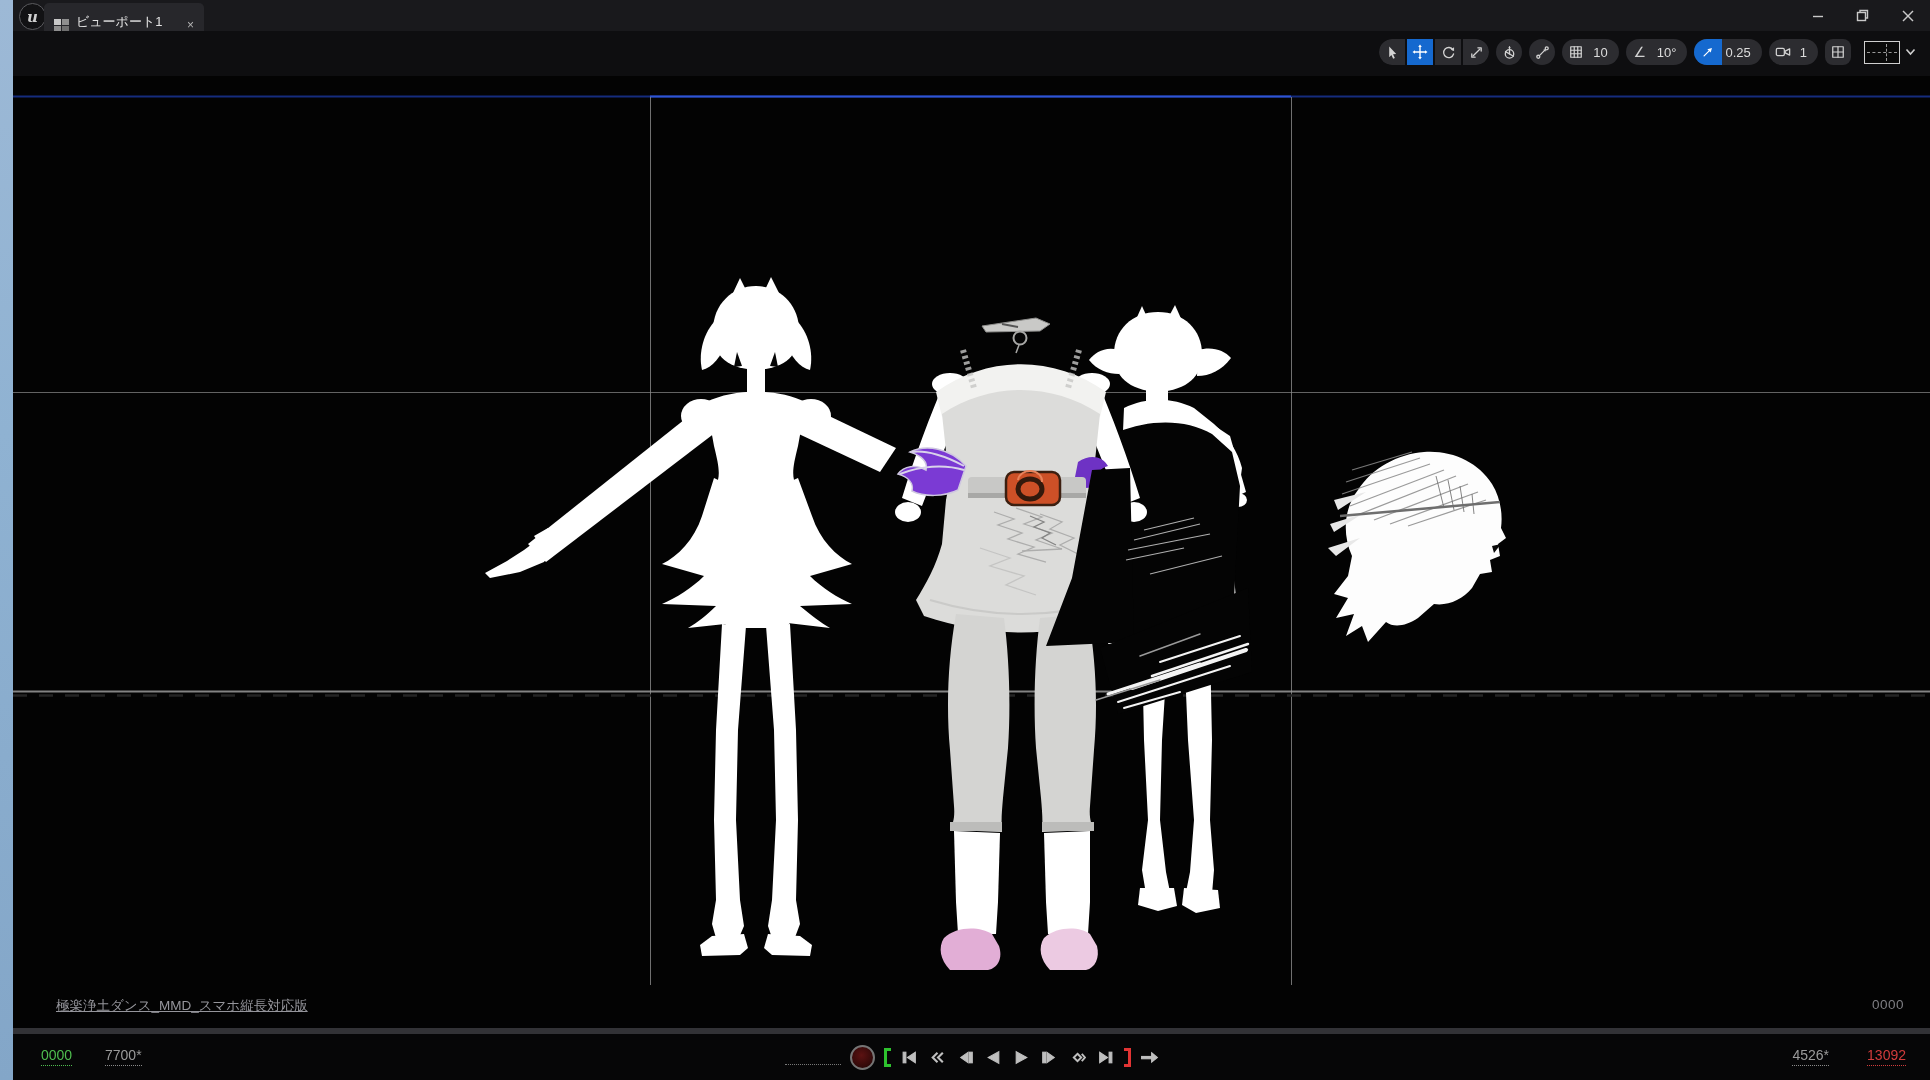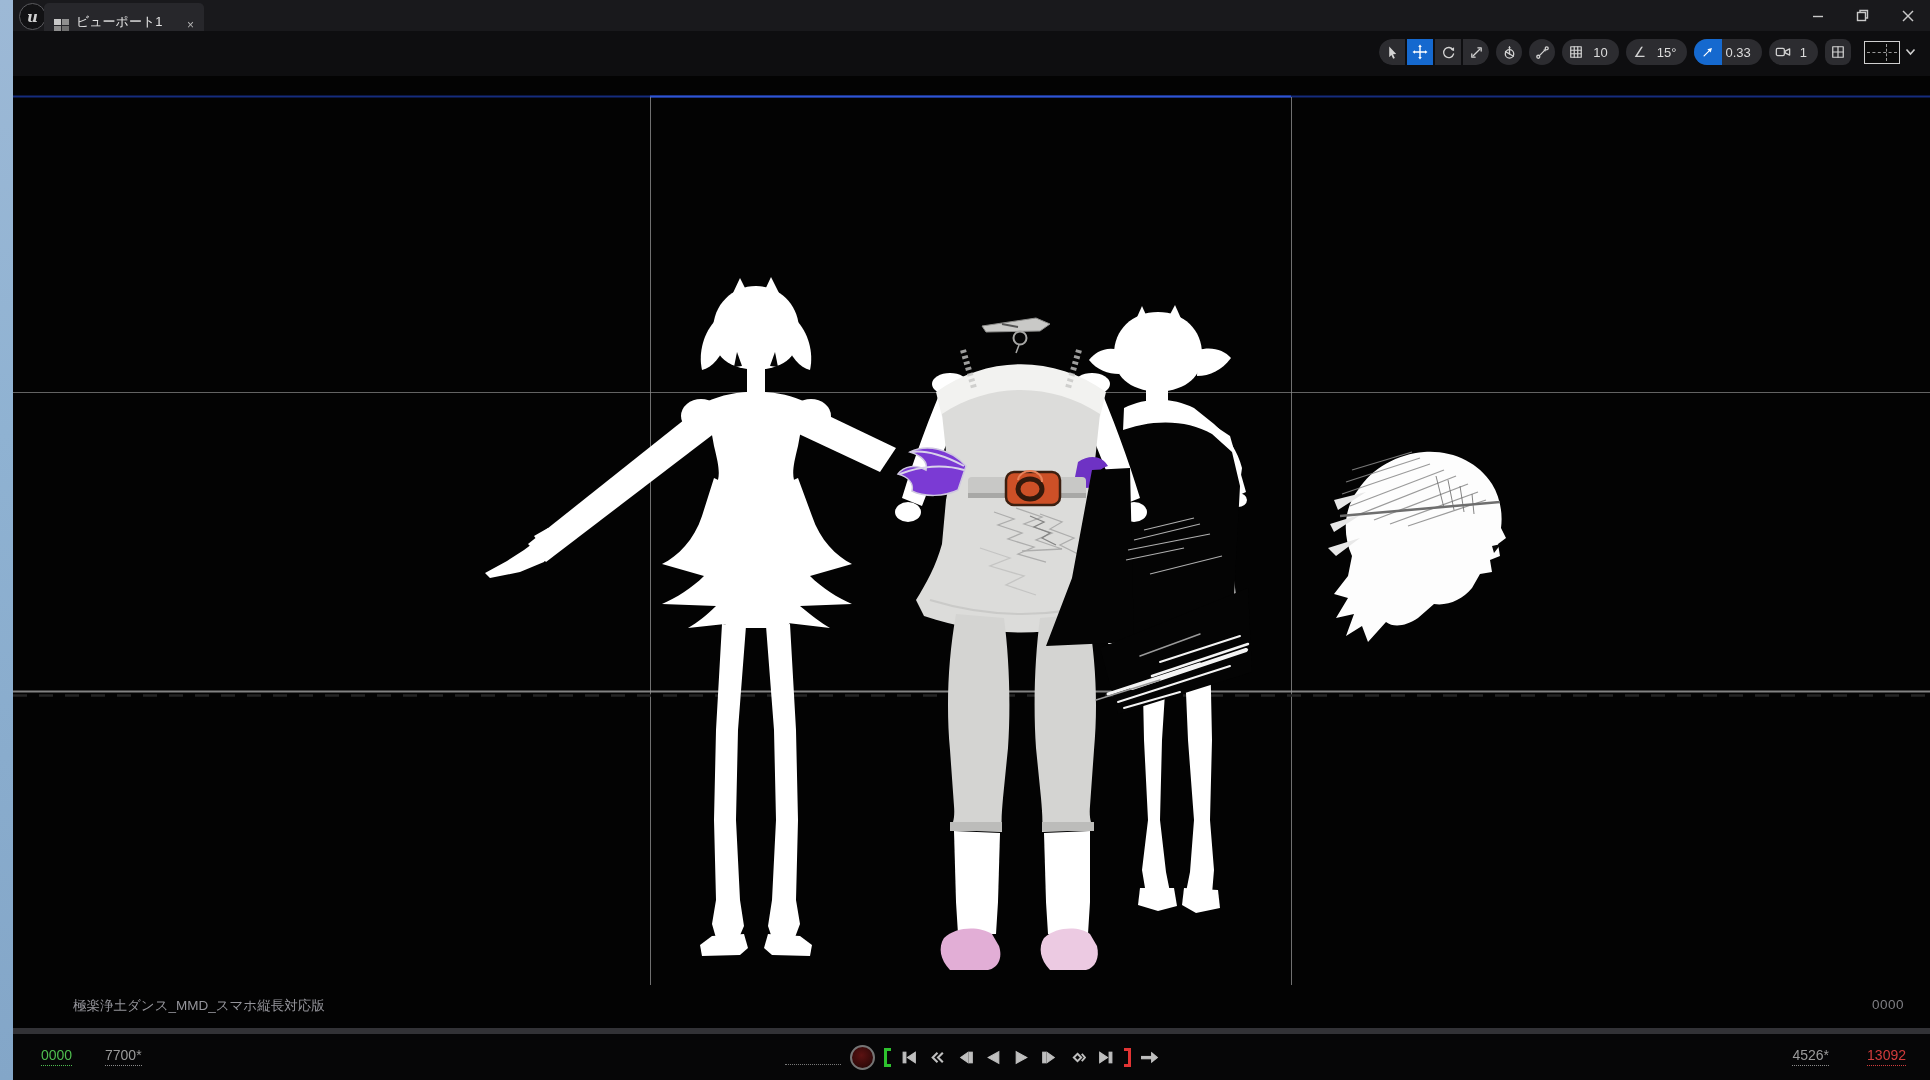--- a/index.html
+++ b/index.html
@@ -59,21 +59,21 @@
   .layout-box i.h{position:absolute;left:2px;right:2px;top:10px;border-top:1px dashed #9a9a9a;}
   .layout-box i.v{position:absolute;top:2px;bottom:2px;left:21px;border-left:1px dashed #9a9a9a;}
   .tool-ic{stroke:#d2d2d2;fill:none;stroke-width:1.4;stroke-linecap:round;stroke-linejoin:round;}
   .tool-ic.fill{fill:#d2d2d2;stroke:none;}
   .tool-ic.white{stroke:#fff;}
   .angle-glyph{color:#d2d2d2;font-size:14px;}
 
   
   .viewport{position:absolute;left:13px;top:76px;right:0;height:956px;background:#030303;}
   .viewport svg.scene{position:absolute;inset:0;width:100%;height:100%;}
-  .scene-label{position:absolute;left:60px;top:921px;color:#95959b;font-size:13.5px;}
+  .scene-label{position:absolute;left:43px;top:921px;color:#95959b;font-size:13.5px;text-decoration:underline;}
   .frame-overlay{position:absolute;right:26px;top:921px;color:#7f7f84;font-size:13.5px;letter-spacing:.5px;}
 
   
   .splitter{position:absolute;left:13px;top:1028px;right:0;height:6px;background:#323236;}
   .timeline{position:absolute;left:13px;top:1034px;right:0;height:46px;background:#060607;}
   .frame-num{position:absolute;top:13px;font-size:14px;padding-bottom:2px;}
   .fn-green{left:28px;color:#4fbe4f;border-bottom:1px dotted #4fbe4f;}
   .fn-gray1{left:92px;color:#9b9b9b;border-bottom:1px dotted #8a8a8a;}
   .num-right{position:absolute;right:24px;top:13px;display:flex;gap:38px;}
   .fn-gray2{color:#9b9b9b;border-bottom:1px dotted #8a8a8a;font-size:14px;padding-bottom:2px;}
@@ -188,31 +188,31 @@
               <line x1="2" y1="10" x2="14" y2="10"></line>
           </svg>
         </span>
         <span class="val">10</span>
       </div>
 
       <div class="snap-pill">
         <span class="icon-seg">
           <span class="angle-glyph">∠</span>
         </span>
-        <span class="val">15°</span>
+        <span class="val">10°</span>
       </div>
 
       <div class="snap-pill">
         <span class="icon-seg active">
           <svg class="tool-ic white" width="14" height="14" viewBox="0 0 16 16">
             <line x1="3.5" y1="12.5" x2="10.5" y2="5.5"></line>
             <polygon points="12.5,3.5 7.3,4.9 11.1,8.7" fill="#fff" stroke="none"></polygon>
           </svg>
         </span>
-        <span class="val">0.33</span>
+        <span class="val">0.25</span>
       </div>
 
       <div class="snap-pill">
         <span class="icon-seg">
           <svg class="tool-ic" width="16" height="14" viewBox="0 0 18 14">
             <rect x="1.5" y="3" width="9" height="8" rx="1.5"></rect>
               <polygon points="11.5,6 16.5,3.5 16.5,10.5 11.5,8"></polygon>
           </svg>
         </span>
         <span class="val">1</span>

